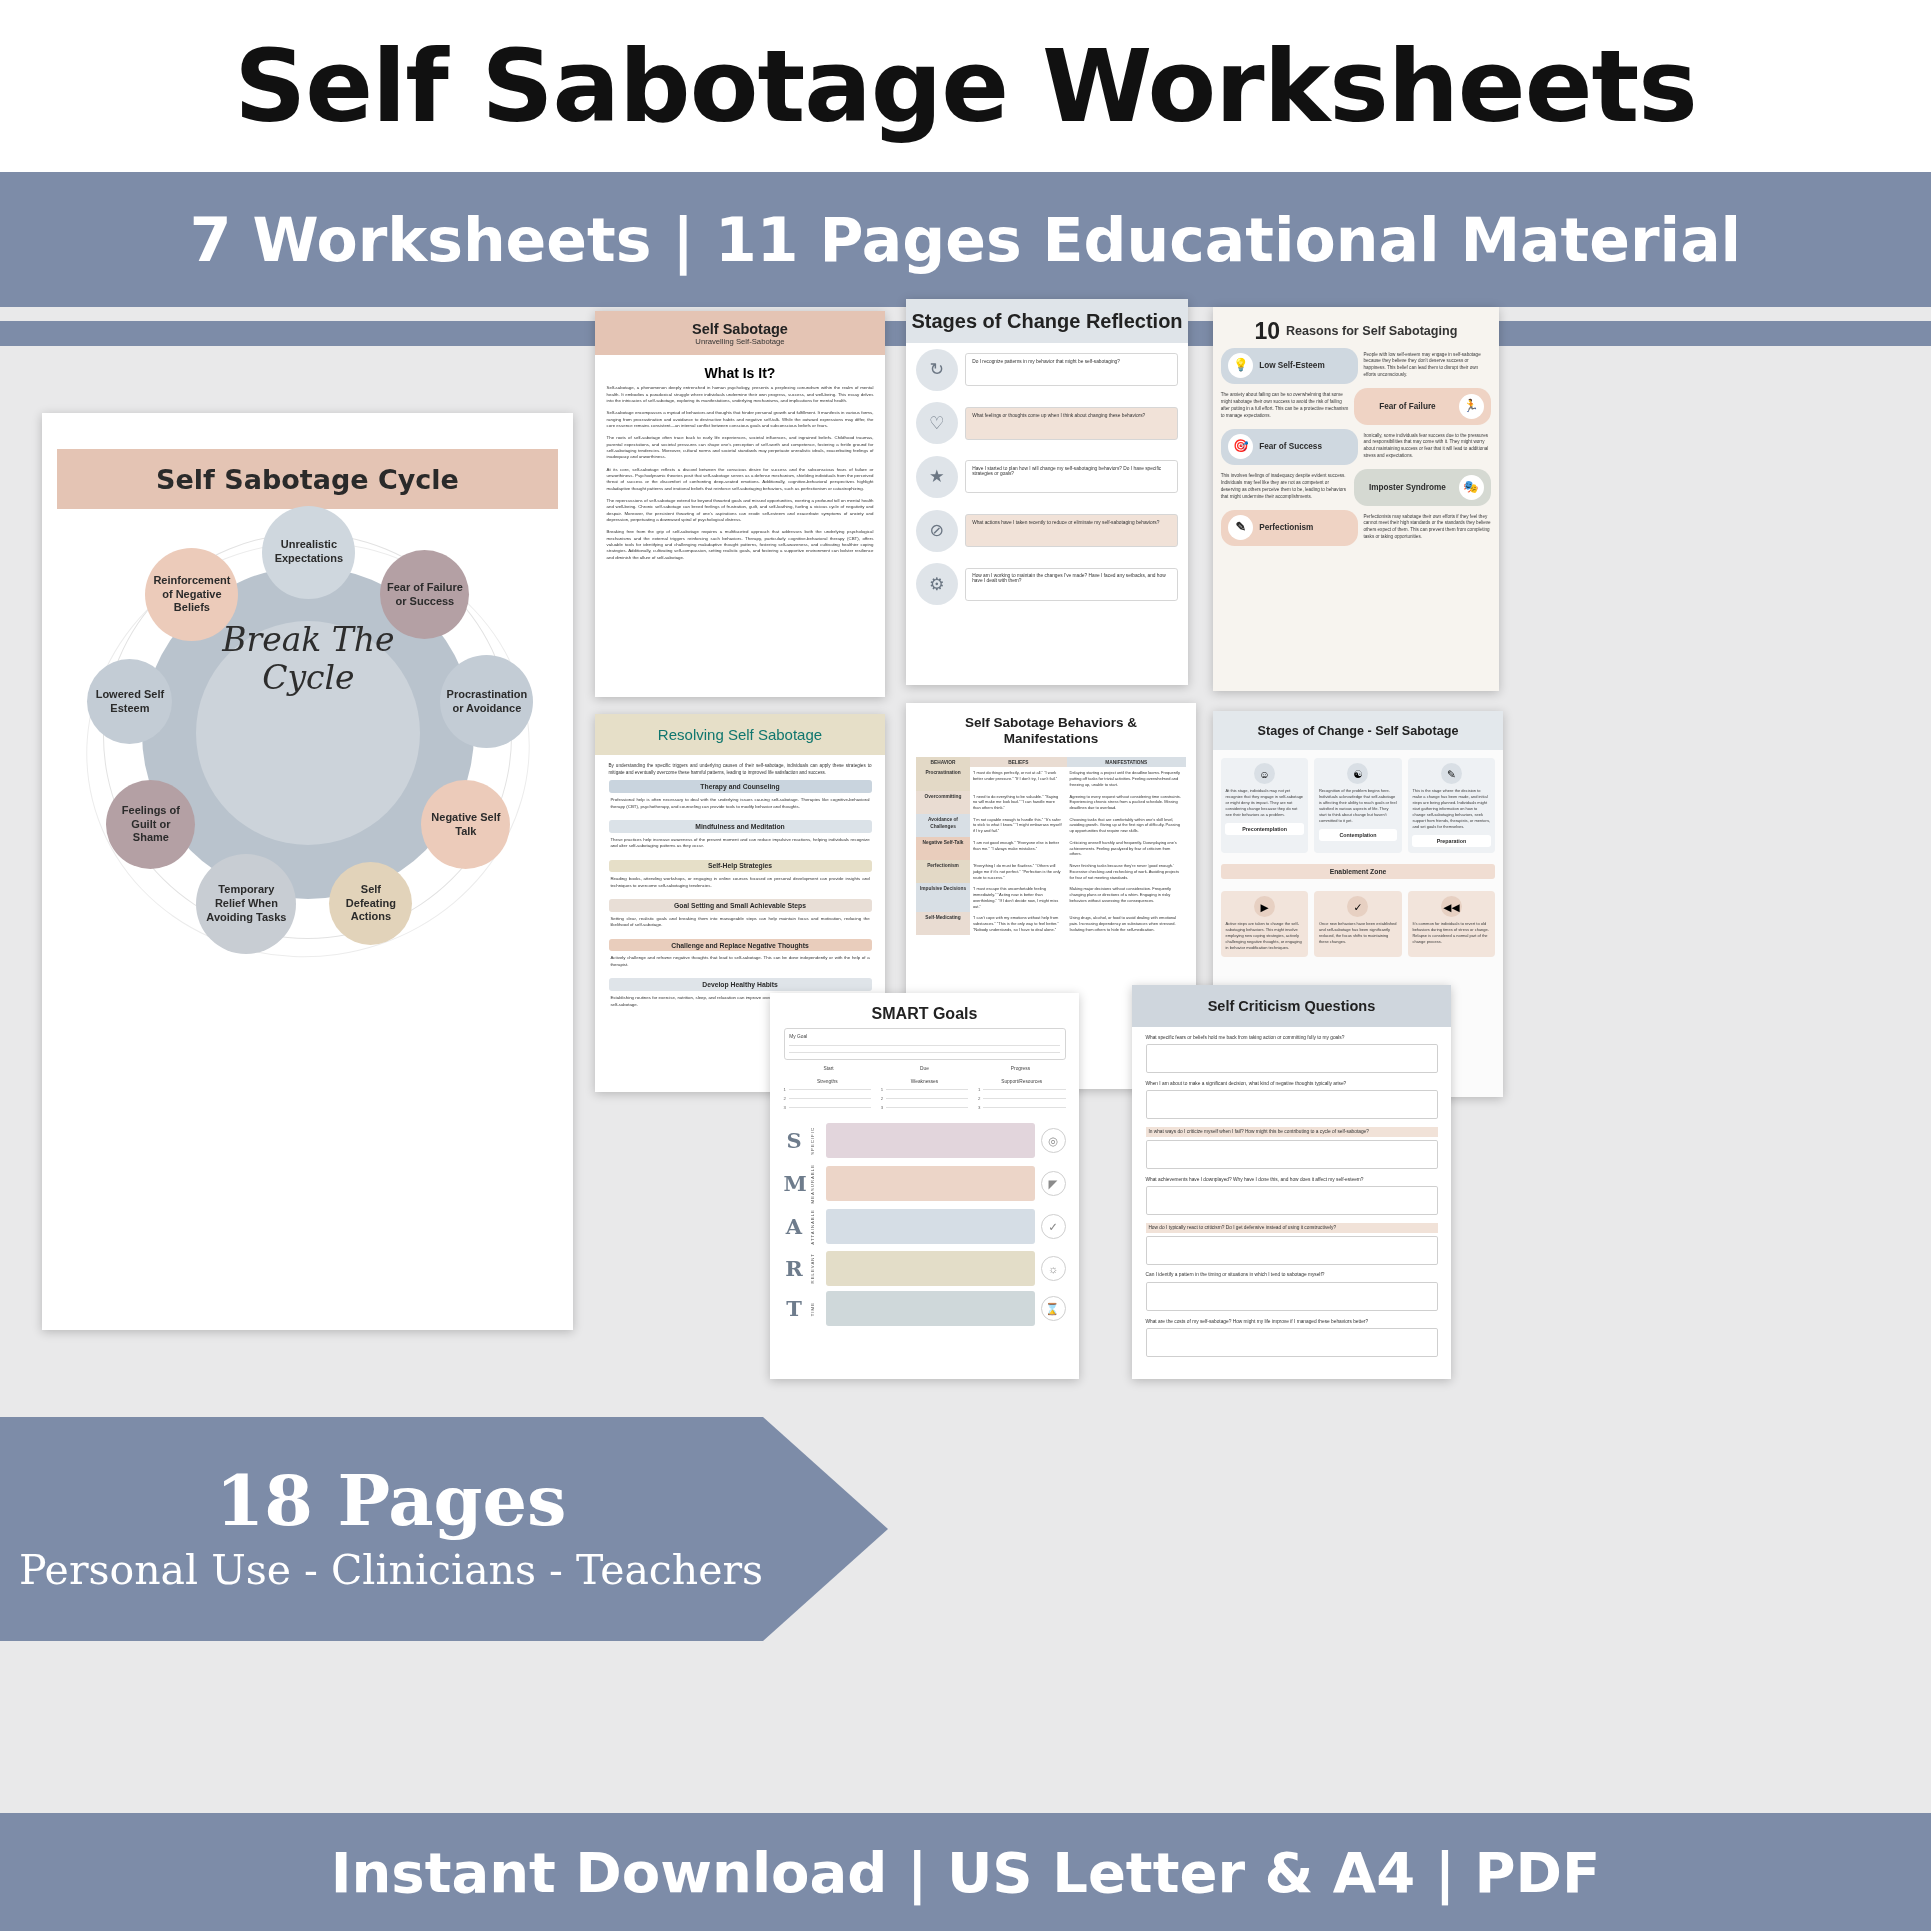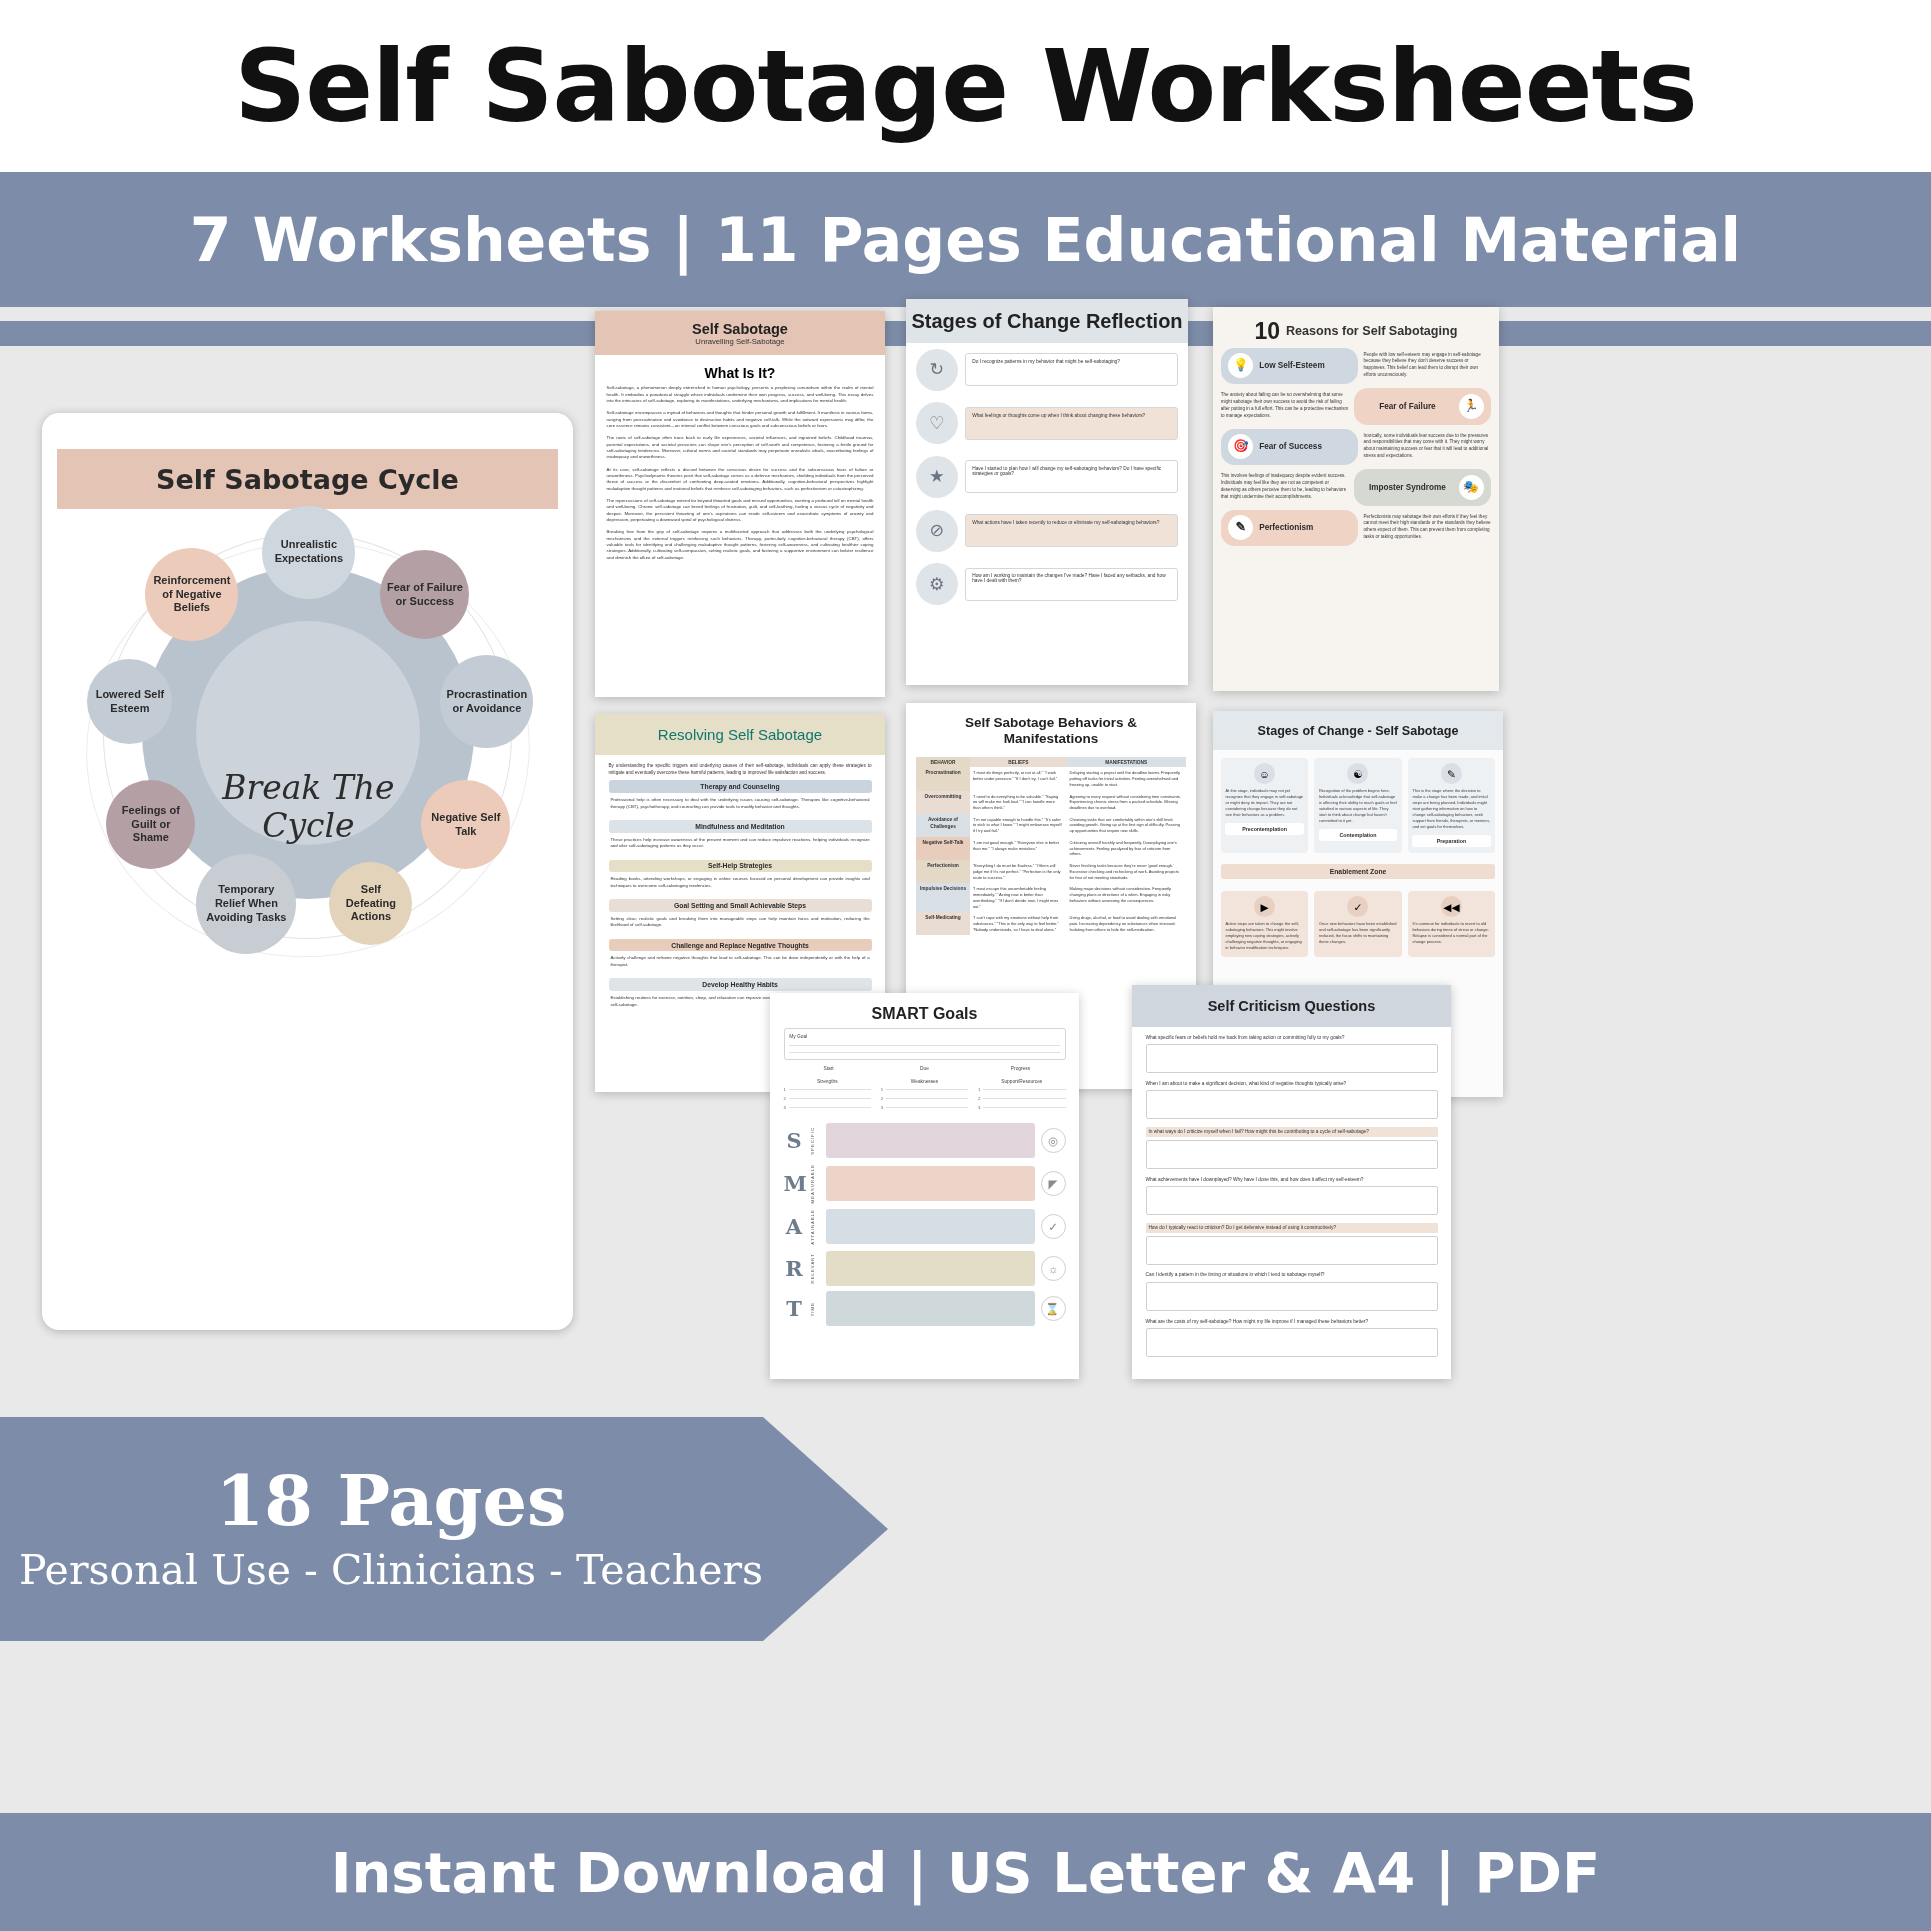--- a/index.html
+++ b/index.html
@@ -55,37 +55,37 @@
   }
 
   
   .sheet {
     position:absolute; background:#fff;
     box-shadow: 0 1.9px 9.7px rgba(0,0,0,.22);
     overflow:hidden;
   }
 
   
-  #sheet-cycle { left:42px; top:413px; width:531px; height:917px; padding:15.4px;border-radius:17px; }
+  #sheet-cycle { left:42px; top:413px; width:531px; height:917px; padding:15.4px; }
   #sheet-cycle .band {
     background:#e4c4b4; height:60px; display:flex; align-items:center; justify-content:center;
     margin-top:21px;
   }
   #sheet-cycle .band span { font-family:"DejaVu Sans", sans-serif; font-weight:bold; font-size:27px; color:#2a2a2a; }
   #sheet-cycle .intro {
     text-align:center; font-size:13px; color:#333; line-height:1.55; margin:19.3px 25px 0 25px;
   }
   .cycle-wrap { position:relative; width:502px; height:541px; margin-top:9.7px; }
   .cycle-ring {
     position:absolute; left:85px; top:48px; width:332px; height:332px; border-radius:50%;
     background:#b9c3cd;
   }
   .cycle-core {
     position:absolute; left:139px; top:102px; width:224px; height:224px; border-radius:50%;
-    background:#ccd3da; display:flex; align-items:center; justify-content:flex-end; flex-direction:column;
+    background:#ccd3da; display:flex; align-items:center; justify-content:flex-start; flex-direction:column;
   }
   .cycle-core span {
     font-family:"DejaVu Serif", serif; font-style:italic; font-size:33px; color:#2d2d2d; line-height:1.15;
     text-align:center;
   }
   .bub {
     position:absolute; border-radius:50%; display:flex; align-items:center; justify-content:center;
     text-align:center; font-size:11px; font-weight:bold; color:#2b2b2b; line-height:1.25; padding:5.8px;
   }
   .sketch {

